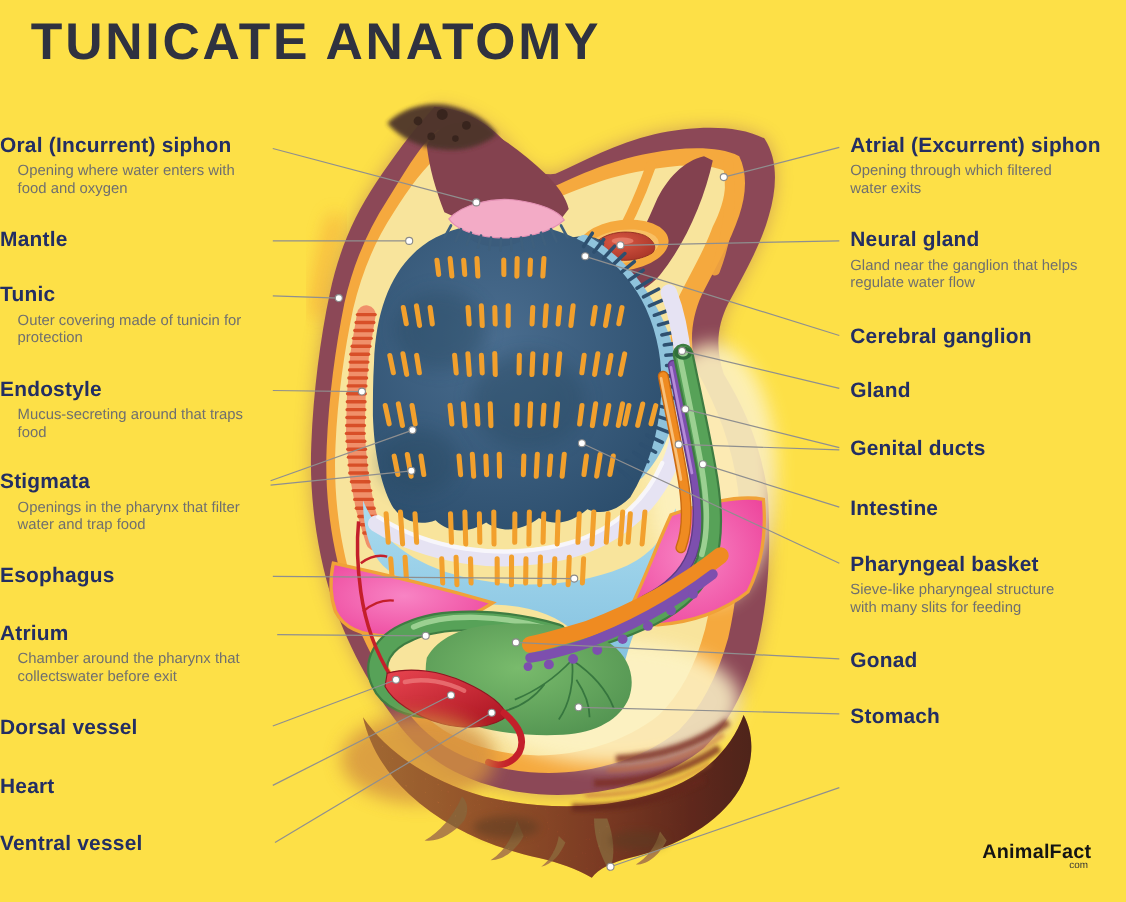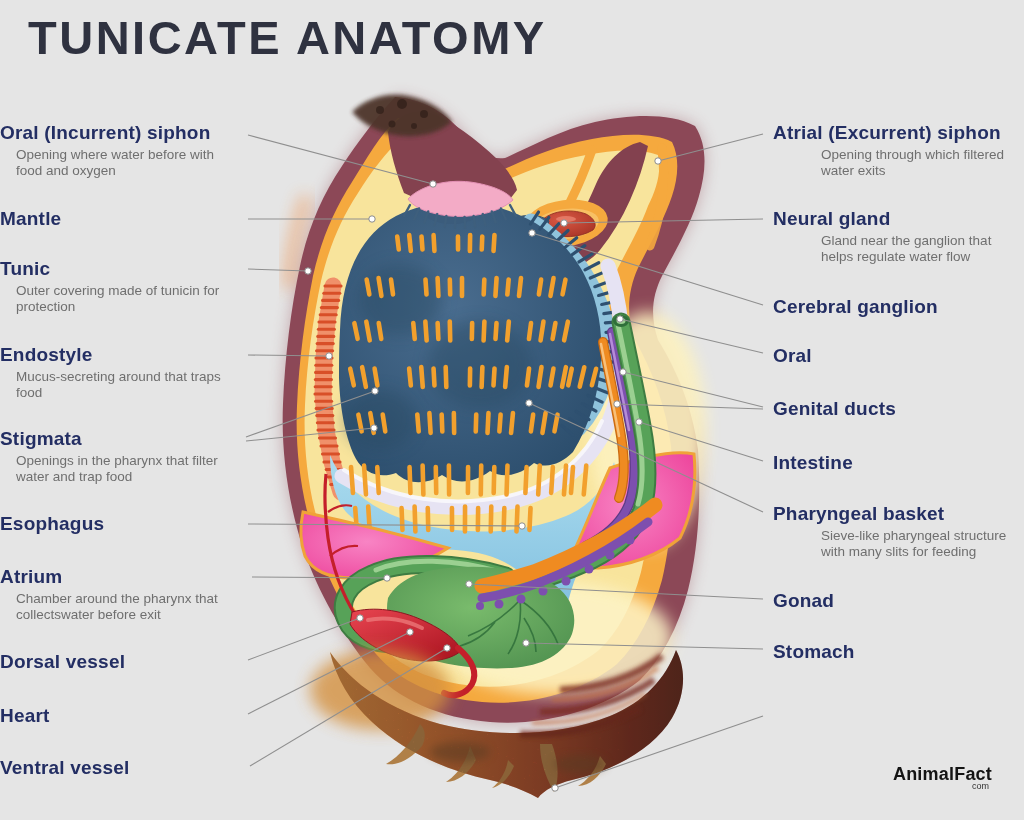--- a/index.html
+++ b/index.html
@@ -1,27 +1,27 @@
 <!DOCTYPE html>
 <html><head>
 <meta charset="utf-8">
 <style>
   html,body{margin:0;padding:0;background:#ffffff;}
-  .stage{position:relative;width:1024px;height:820px;background:#e5e5e5;overflow:hidden;
+  .stage{position:relative;width:1024px;height:820px;background:#fde047;overflow:hidden;
          font-family:"Liberation Sans",sans-serif;}
   .title{position:absolute;left:28px;top:10px;margin:0;font-size:47px;font-weight:900;
          letter-spacing:2.5px;color:#2f3240;}
   svg.art{position:absolute;left:0;top:0;}
   .lbl{position:absolute;}
   .lbl h3{margin:0;font-size:19px;line-height:22px;font-weight:700;color:#232e63;letter-spacing:.2px;}
   .lbl p{margin:3px 0 0 0;font-size:13.5px;line-height:1.22;color:#6f6f6f;}
   .left{left:0;width:238px;}
   .left p{max-width:222px;margin-left:auto;}
   .right{left:773px;width:248px;text-align:left;}
-  .right p{max-width:212px;margin-left:48px;}
+  .right p{max-width:212px;}
   .logo{position:absolute;left:884px;top:764px;width:108px;text-align:right;color:#141414;}
   .logo .brand{font-size:18px;font-weight:800;letter-spacing:.2px;}
   .logo .tld{font-size:9px;font-weight:400;margin-top:-4px;padding-right:3px;color:#333;}
 </style>
 </head>
 <body>
 
 <div class="stage">
 
   <h1 class="title">TUNICATE ANATOMY</h1>
@@ -416,21 +416,21 @@
         <circle cx="639" cy="422" r="3.2"></circle>
       <circle cx="529" cy="403" r="3.2"></circle>
         <circle cx="469" cy="584" r="3.2"></circle>
       <circle cx="526" cy="643" r="3.2"></circle>
         <circle cx="555" cy="788" r="3.2"></circle>
     </g>
   </svg>
 
   <div class="lbl left" style="top:122px">
     <h3>Oral (Incurrent) siphon</h3>
-    <p>Opening where water before with food and oxygen</p>
+    <p>Opening where water enters with food and oxygen</p>
   </div>
   <div class="lbl left" style="top:208px">
     <h3>Mantle</h3>
   </div>
   <div class="lbl left" style="top:258px">
     <h3>Tunic</h3>
     <p>Outer covering made of tunicin for protection</p>
   </div>
   <div class="lbl left" style="top:344px">
     <h3>Endostyle</h3>
@@ -462,21 +462,21 @@
     <p>Opening through which filtered water exits</p>
   </div>
   <div class="lbl right" style="top:208px">
     <h3>Neural gland</h3>
     <p>Gland near the ganglion that helps regulate water flow</p>
   </div>
   <div class="lbl right" style="top:296px">
     <h3>Cerebral ganglion</h3>
   </div>
   <div class="lbl right" style="top:345px">
-    <h3>Oral</h3>
+    <h3>Gland</h3>
   </div>
   <div class="lbl right" style="top:398px">
     <h3>Genital ducts</h3>
   </div>
   <div class="lbl right" style="top:452px">
     <h3>Intestine</h3>
   </div>
   <div class="lbl right" style="top:503px">
     <h3>Pharyngeal basket</h3>
     <p>Sieve-like pharyngeal structure with many slits for feeding</p>

